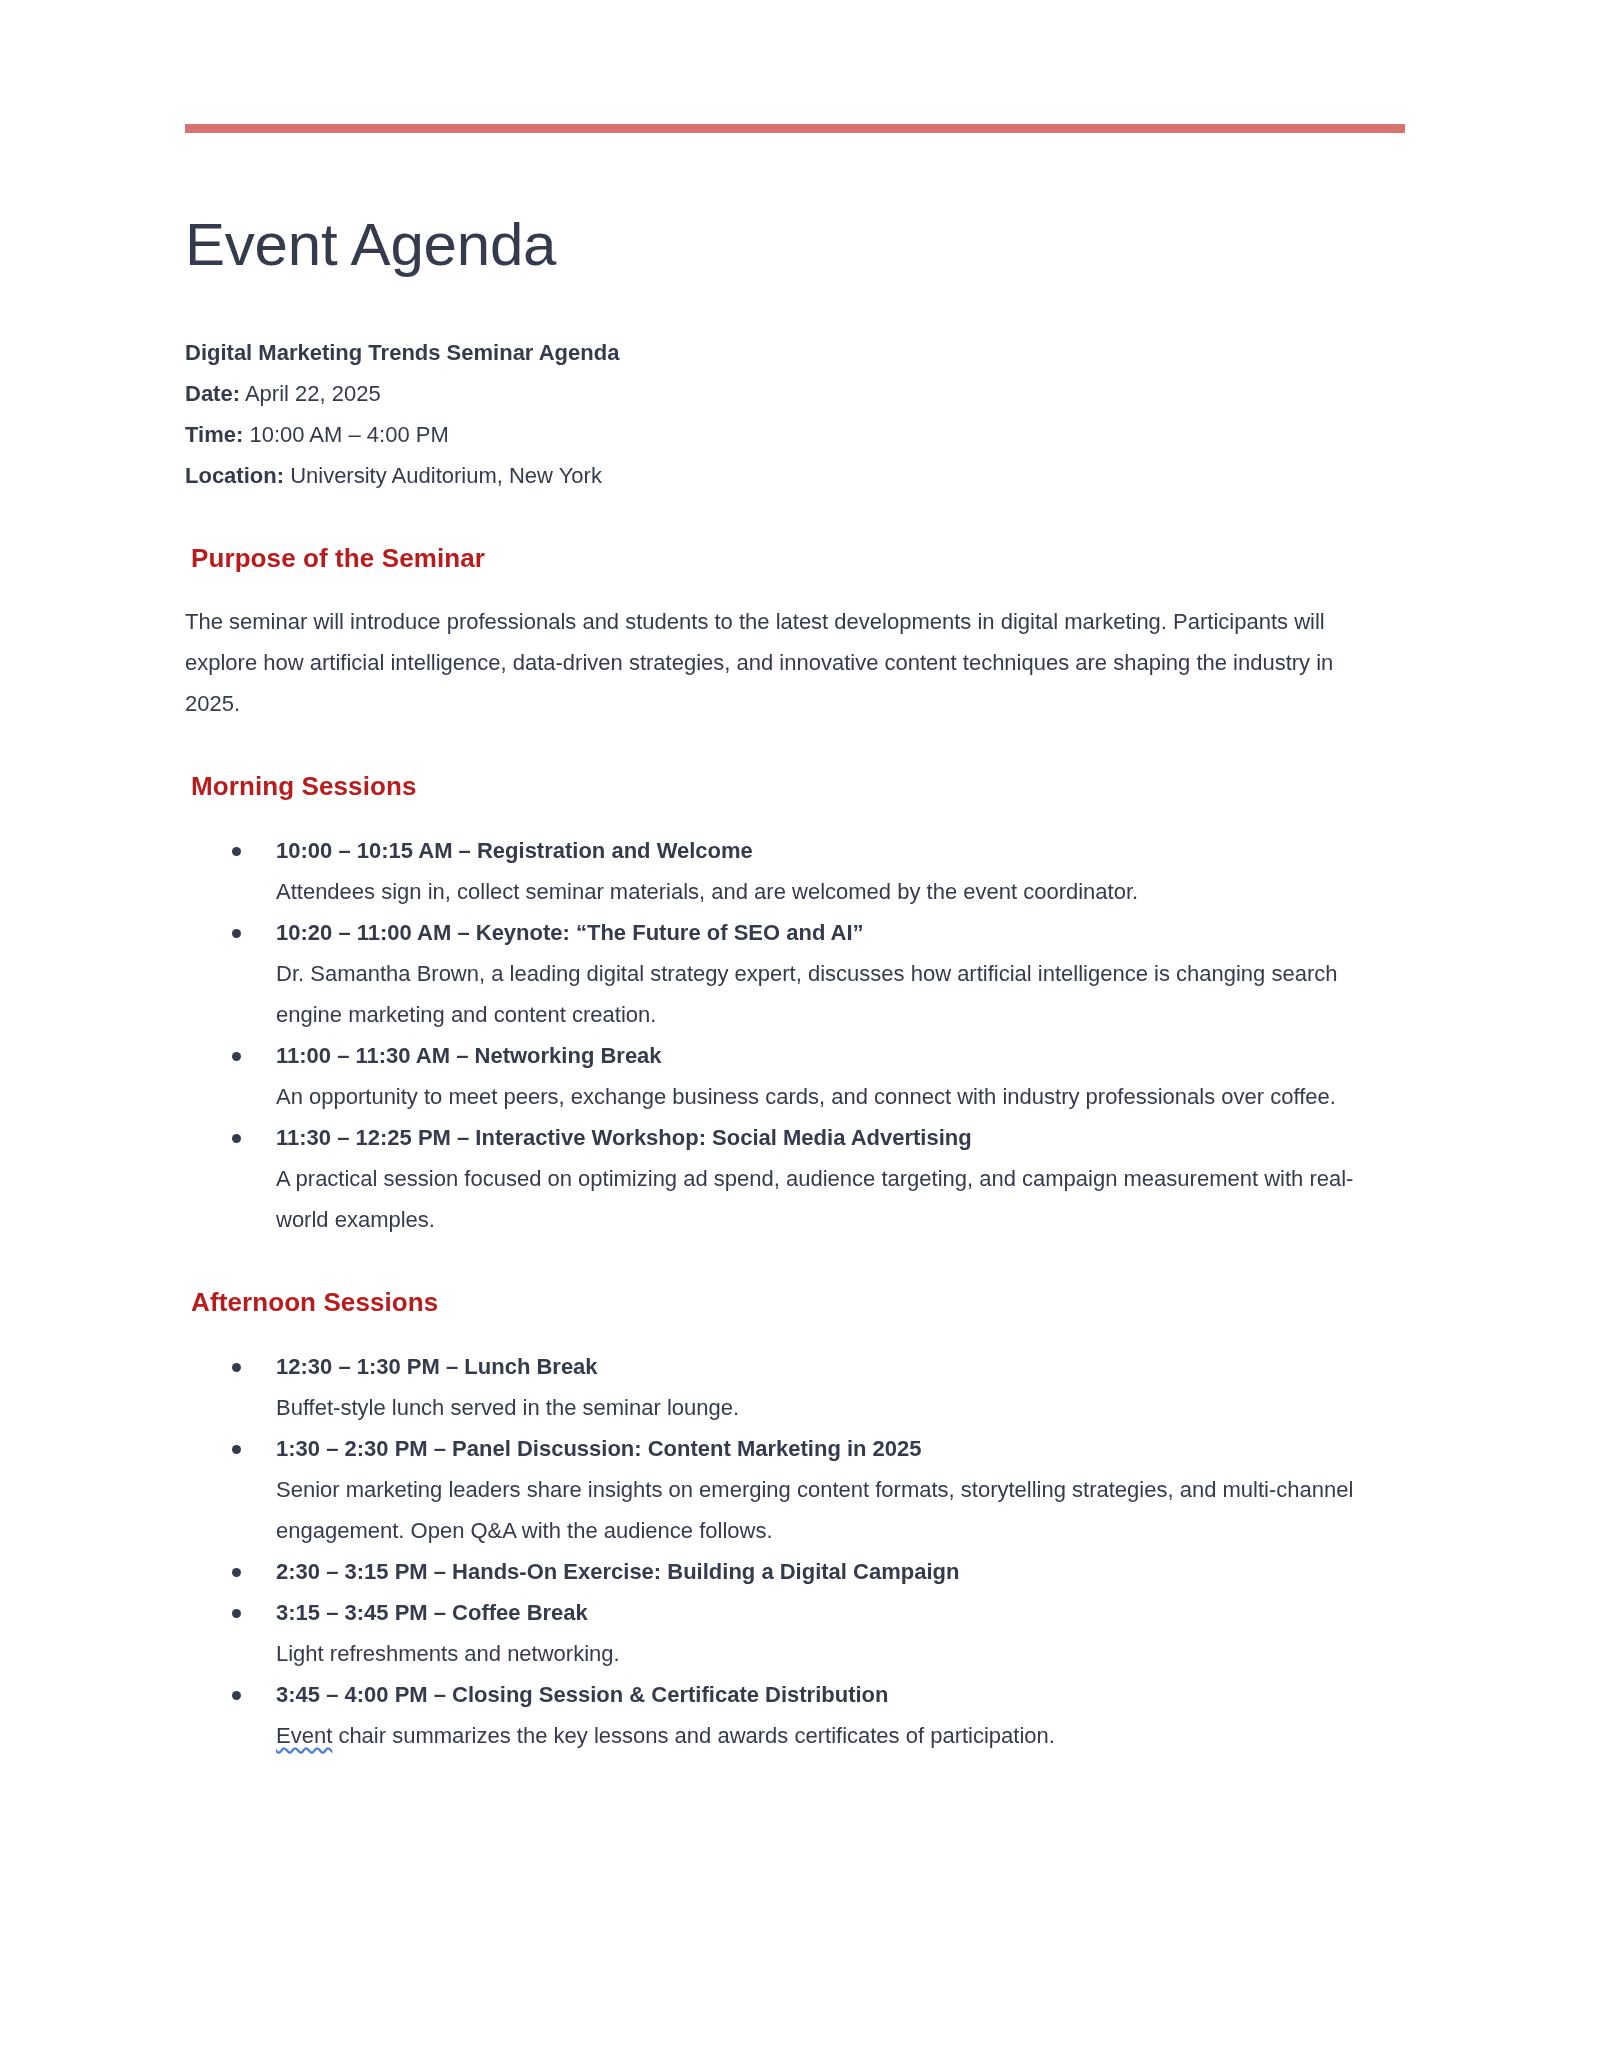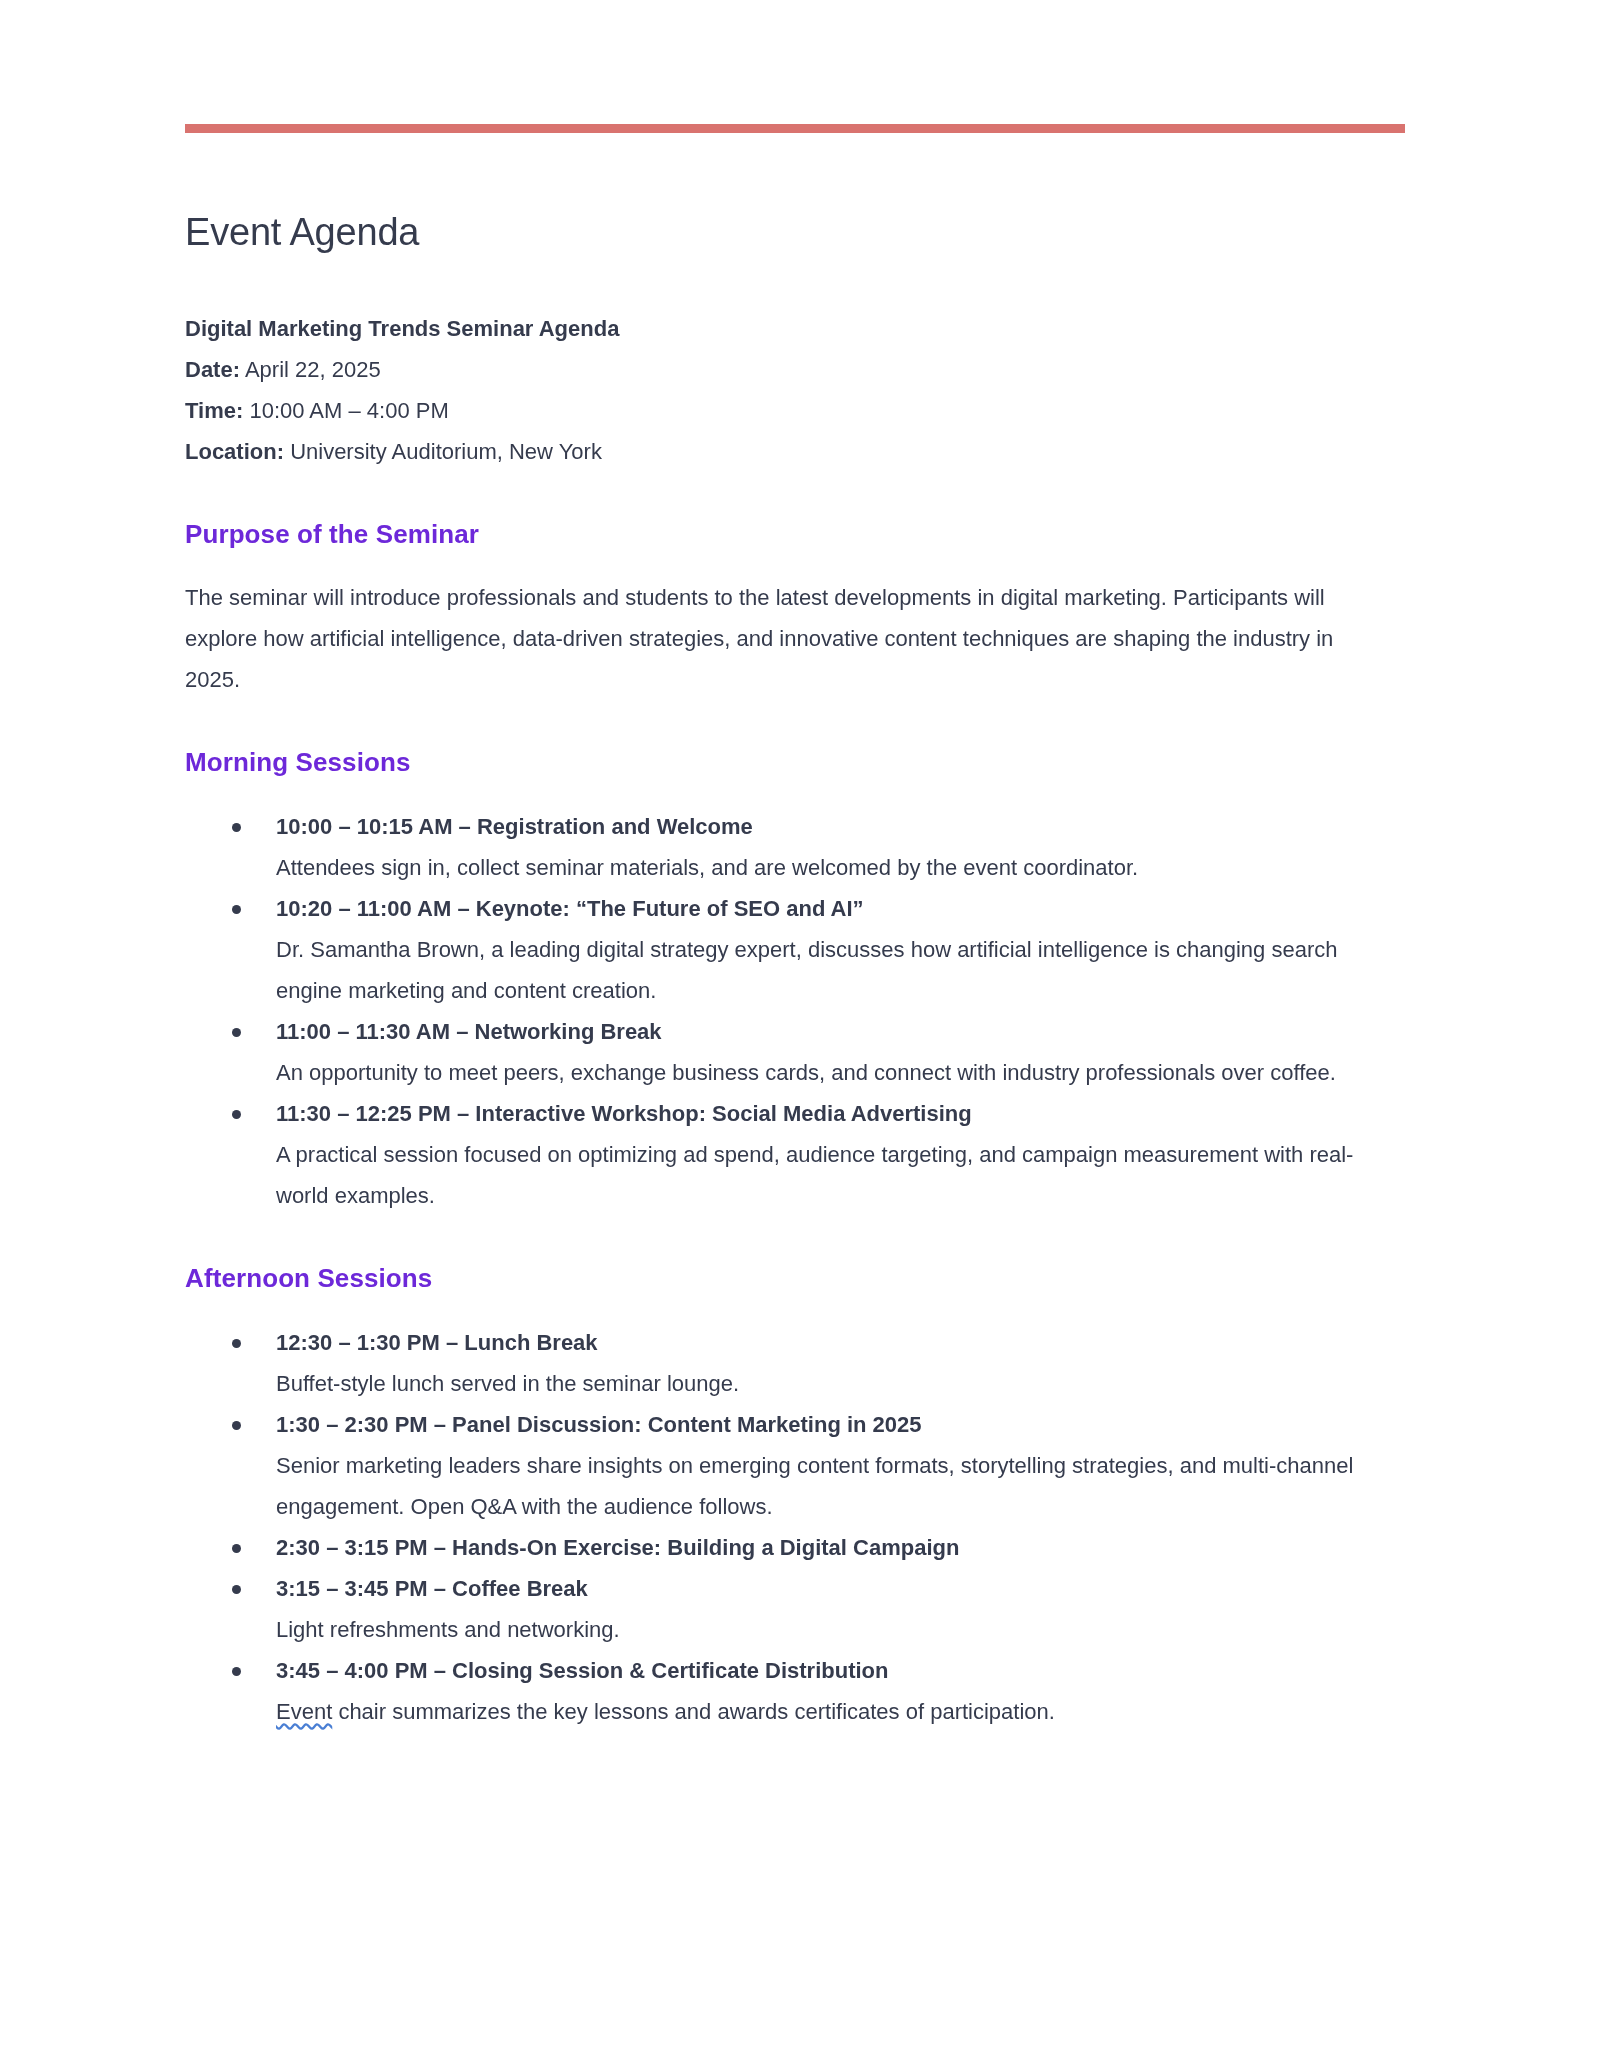--- a/index.html
+++ b/index.html
@@ -32,21 +32,21 @@
   
   .accent-rule {
     height: 9px;
     width: 1220px;
     background: #d9736f;
     margin-top: 124px;
   }
 
   
   .doc-title {
-    font-size: 38px;
+    font-size: 60px;
     font-weight: 400;
     color: #353b4d;
     letter-spacing: -0.2px;
     margin: 79px 0 0 0;
     line-height: 1.1;
   }
 
   
   .meta-block {
     margin-top: 54px;
@@ -55,22 +55,22 @@
     color: #353b4d;
   }
   .meta-line { white-space: nowrap; }
   .meta-label { font-weight: 700; margin-top: 44px; }
   .meta-value { font-weight: 400; }
 
   
   .section-heading {
     font-size: 26px;
     font-weight: 700;
-    color: #6d28d9;
-    margin: 47px 0 0 0;
+    color: #b91c1c;
+    margin: 47px 0 0 6px;
     letter-spacing: 0.1px;
   }
 
   
   .body-paragraph {
     font-size: 22px;
     line-height: 41px;
     color: #353b4d;
     font-weight: 400;
     margin: 27px 0 0 0;

